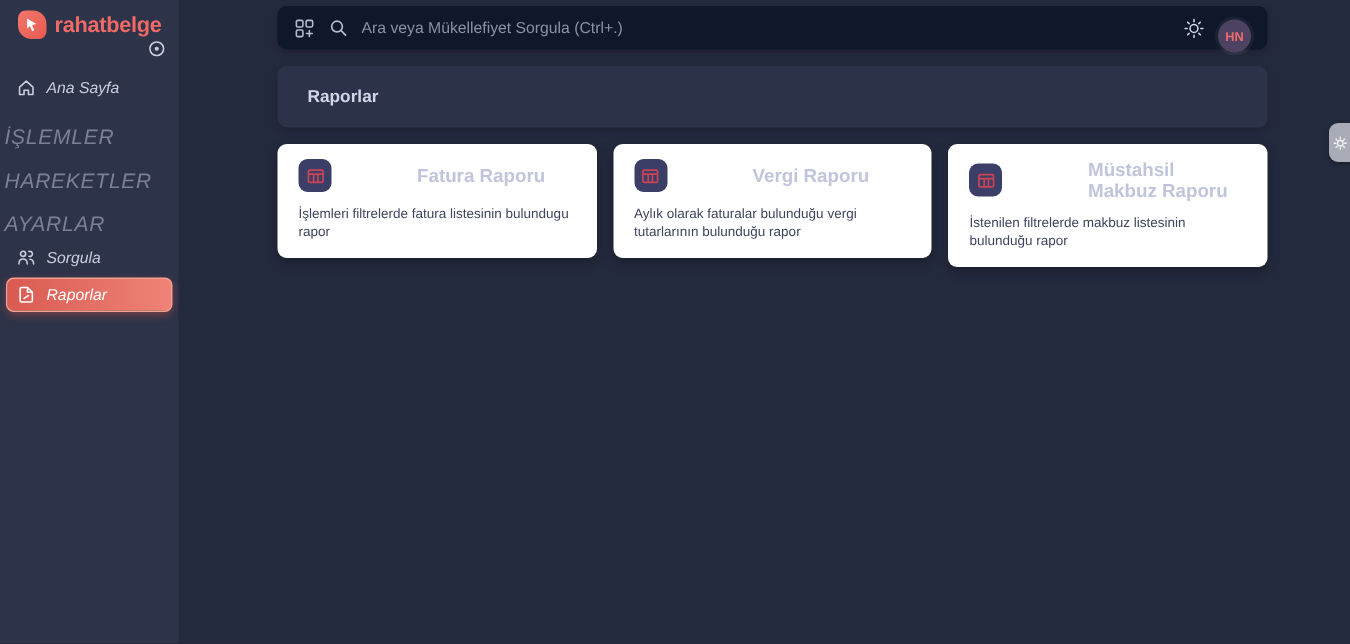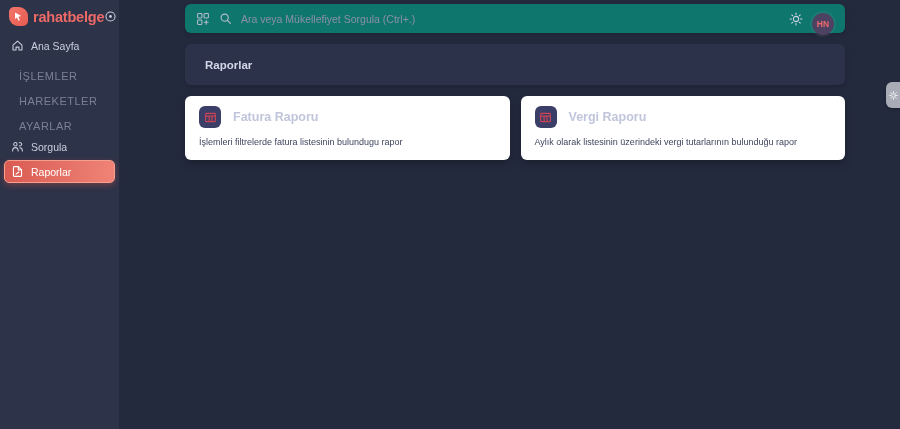--- a/index.html
+++ b/index.html
@@ -2,52 +2,52 @@
 <html><head>
 <meta charset="utf-8">
 <style>
   * { margin:0; padding:0; box-sizing:border-box; }
   html,body { width:900px; height:429px; overflow:hidden; }
   body { font-family:"Liberation Sans", sans-serif; background:#242a3e; }
   .screen { position:relative; width:900px; height:429px; display:flex; background:#242a3e; }
 
   
   .sidebar { width:119px; flex:none; background:#2d3349; height:100%; display:flex; flex-direction:column; }
-  .logo-row { display:flex; align-items:center; padding:7px 8px 0 9px; }
+  .logo-row { display:flex; align-items:center; padding:7px 8px 0 9px;flex-direction:column; }
   .logo { display:flex; align-items:center; gap:5px; text-decoration:none; cursor:pointer; }
   .logo-mark { width:19px; height:19px; background:linear-gradient(135deg,#f2766b,#e85a50); border-radius:5px 9px 5px 9px; display:flex; align-items:center; justify-content:center; }
   .logo-text { color:#ef6a66; font-size:14.5px; font-weight:700; letter-spacing:-.2px; }
   .collapse-toggle { margin-left:auto; color:#c9cede; display:flex; cursor:pointer; }
 
-  nav { margin-top:6px; }
-  .nav-section { margin:13px 0 3px 19px; font-size:11px; letter-spacing:.5px; color:#7b8096; }
+  nav { margin-top:6px;font-style:italic; }
+  .nav-section { margin:13px 0 3px 3px; font-size:14px; letter-spacing:.5px; color:#7b8096; }
   .nav-item { display:flex; align-items:center; gap:7px; margin:2px 4px; padding:5px 7px; border-radius:5px; font-size:10.5px; color:#c9cede; cursor:pointer; text-decoration:none; }
   .nav-item .nav-ic { display:flex; flex:none; color:#c9cede; }
   .nav-item .chev { margin-left:auto; display:flex; color:#aab0c4; }
   .nav-item.active { background:linear-gradient(90deg,#d95b52,#ef8376); border:1px solid #f5a08f; color:#fff; box-shadow:0 2px 6px rgba(225,85,70,.4); padding:4px 6px; }
   .nav-item.active .nav-ic { color:#fff; }
 
   
   .main { flex:1; padding:4px 55px 0 66px; }
 
-  .searchbar { height:29px; background:#0f766e; border-radius:6px; display:flex; align-items:center; gap:9px; padding:0 11px; box-shadow:0 2px 5px rgba(0,0,0,.18); }
+  .searchbar { height:29px; background:#0f172a; border-radius:6px; display:flex; align-items:center; gap:9px; padding:0 11px; box-shadow:0 2px 5px rgba(0,0,0,.18); }
   .searchbar .ic { display:flex; color:#b6bbce; }
   .search-input { flex:1; background:transparent; border:none; outline:none; color:#cfd3e5; font-size:10.5px; font-family:"Liberation Sans", sans-serif; }
   .search-input::placeholder { color:#8b90a7; opacity:1; }
   .theme-toggle { display:flex; color:#cfd3e5; cursor:pointer; }
   .avatar { width:22px; height:22px; flex:none; border-radius:50%; background:#4d4261; color:#ef6b6e; font-size:8.5px; font-weight:700; display:flex; align-items:center; justify-content:center; cursor:pointer; box-shadow:0 0 0 2px rgba(255,255,255,.05);margin-top:10px; }
 
   .title-card { margin-top:11px; height:41px; background:#2c3249; border-radius:6px; display:flex; align-items:center; padding:0 20px; box-shadow:0 2px 5px rgba(0,0,0,.18); }
   .page-title { color:#d2d6e8; font-size:11.5px; font-weight:700; }
 
   .cards { margin-top:11px; display:flex; gap:11px; align-items:flex-start; }
   .report-card { flex:1; background:#ffffff; border-radius:6px; padding:10px 14px 12px; box-shadow:0 3px 8px rgba(0,0,0,.28); cursor:pointer; }
   .card-head { display:flex; align-items:center; gap:12px; }
   .card-icon-box { width:22px; height:22px; flex:none; background:#3b3e66; border-radius:6px; display:flex; align-items:center; justify-content:center; color:#cb4454; }
-  .card-title { font-size:12.5px; font-weight:600; color:#c1c5dc; }
+  .card-title { font-size:12.5px; font-weight:600; color:#c1c5dc;margin-left:45px; }
   .card-desc { margin-top:8px; font-size:9px; line-height:1.35; color:#3f455e; }
 
   .customizer-btn { position:absolute; right:0; top:82px; width:14px; height:26px; background:#a9acb6; border-radius:6px 0 0 6px; display:flex; align-items:center; justify-content:flex-start; padding-left:2px; color:#f2f2f5; cursor:pointer; box-shadow:0 1px 3px rgba(0,0,0,.3); }
 
   svg { display:block; }
 </style>
 </head>
 <body>
 
 <div class="screen">
@@ -156,23 +156,35 @@
       <div class="report-card">
         <div class="card-head">
           <span class="card-icon-box">
             <svg width="13" height="13" viewBox="0 0 16 16" fill="none" stroke="currentColor" stroke-width="1.4">
                 <rect x="2" y="3" width="12" height="10" rx="1"></rect>
                 <path d="M2 6.3 H14 M6.3 6.3 V13 M9.8 6.3 V13"></path>
               </svg>
           </span>
           <span class="card-title">Vergi Raporu</span>
         </div>
-        <div class="card-desc">Aylık olarak listesinin üzerindeki vergi tutarlarının bulunduğu rapor</div>
+        <div class="card-desc">Aylık olarak faturalar bulunduğu vergi tutarlarının bulunduğu rapor</div>
       </div>
 
+      <div class="report-card">
+        <div class="card-head">
+          <span class="card-icon-box">
+            <svg width="13" height="13" viewBox="0 0 16 16" fill="none" stroke="currentColor" stroke-width="1.4">
+                <rect x="2" y="3" width="12" height="10" rx="1"></rect>
+                <path d="M2 6.3 H14 M6.3 6.3 V13 M9.8 6.3 V13"></path>
+              </svg>
+          </span>
+          <span class="card-title">Müstahsil Makbuz Raporu</span>
+        </div>
+        <div class="card-desc">İstenilen filtrelerde makbuz listesinin bulunduğu rapor</div>
+      </div>
     </div>
   </div>
 
   <div class="customizer-btn">
     <span>
       <svg width="11" height="11" viewBox="0 0 16 16" fill="none" stroke="currentColor" stroke-width="1.3" stroke-linecap="round">
           <circle cx="8" cy="8" r="2.7"></circle>
           <path d="M12.2 8 H13.8 M2.2 8 H3.8 M8 12.2 V13.8 M8 2.2 V3.8 M10.97 10.97 L12.1 12.1 M3.9 3.9 L5.03 5.03 M10.97 5.03 L12.1 3.9 M3.9 12.1 L5.03 10.97"></path>
         </svg>
     </span>

